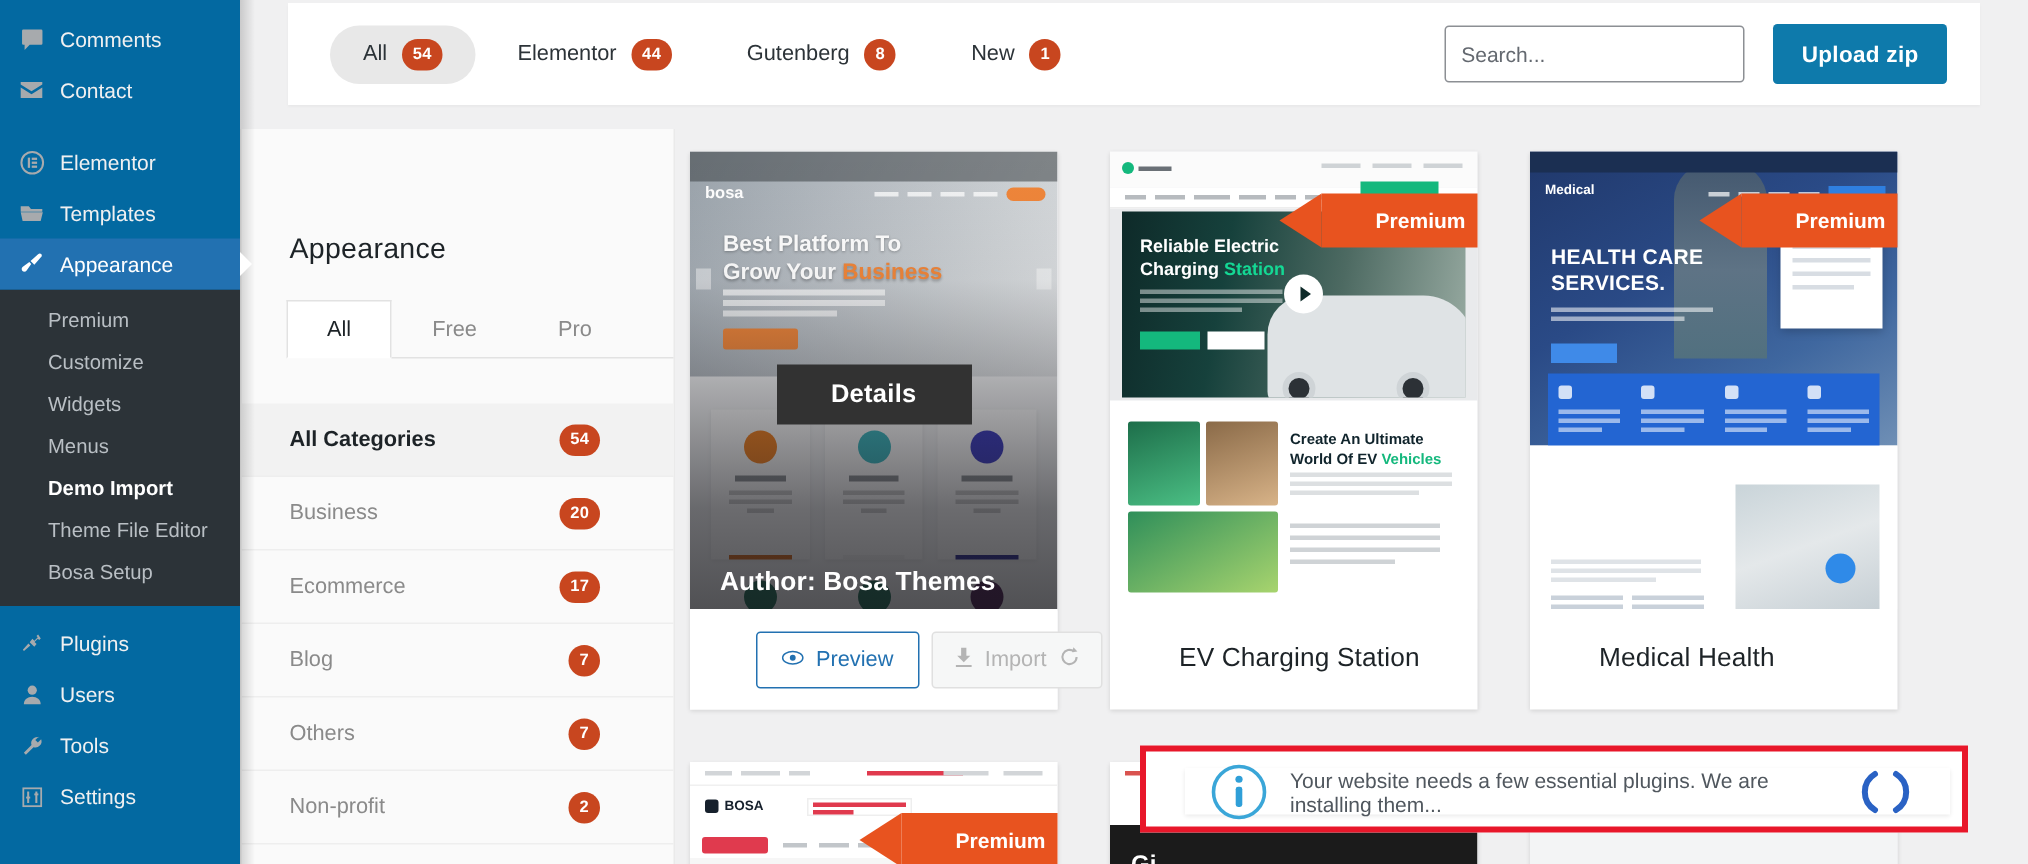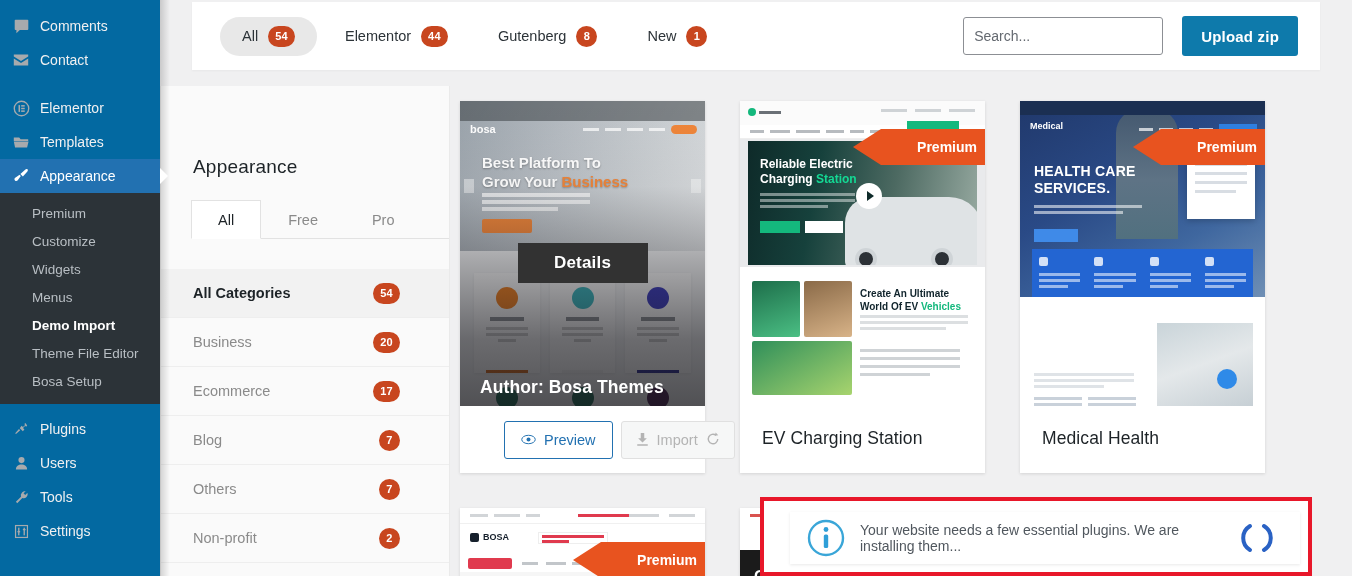--- a/index.html
+++ b/index.html
@@ -131,20 +131,21 @@
     display: flex; flex-wrap: wrap; gap: 35px;
   }
   .card {
     width: 245px; background: #fff; position: relative;
     box-shadow: 0 1px 3px rgba(0,0,0,.12);
   }
   .thumb { height: 305px; overflow: hidden; position: relative; background: #e9eaec; }
   .card-title {
     font-size: 17.5px; color: #1d2327; padding: 22px 0 24px 22px;
     letter-spacing: .1px;
+    margin-left: 24px;
   }
   .ribbon {
     position: absolute; right: -10px; top: 28px; height: 36px;
     background: #e8531f; color: #fff; font-size: 14px; font-weight: bold;
     display: flex; align-items: center; padding: 0 18px 0 36px;
     z-index: 6;
   }
   .ribbon::before {
     content: ""; position: absolute; left: -28px; top: 0;
     border-top: 18px solid transparent; border-bottom: 18px solid transparent;
@@ -325,21 +326,21 @@
 
   
   .m5-top { position:absolute; left:0; top:0; right:0; height:16px; background:#fff; }
   .m5-top i { position:absolute; top:6px; height:3px; background:#d9534f; }
   .m5-mid { position:absolute; left:0; top:16px; right:0; height:26px; background:#fff; }
   .m5-dark { position:absolute; left:0; top:42px; right:0; bottom:0; background:#1b1b1b; }
   .m5-h1 { position:absolute; left:14px; top:60px; color:#fff; font-size:16px; font-weight:bold; }
 
   
   .notif-wrap {
-    position: absolute; left: 600px; top: 497px; width: 552px; height: 79px;
+    position: absolute; left: 600px; top: 497px; width: 552px; height: 58px;
     border: 4px solid #e8172a; background: #fff; z-index: 40;
     overflow: hidden;
   }
   .notif {
     position: absolute; left: 26px; top: 11px; right: 8px; bottom: 8px;
     background: #fff; display: flex; align-items: center; padding: 0 16px;
     box-shadow: 0 1px 3px rgba(0,0,0,.09);
   }
   .notif-ico { flex: 0 0 40px; display:flex; align-items:center; justify-content:center; }
   .notif-text { flex: 1; font-size: 14px; color: #50575e; padding-left: 14px; }

